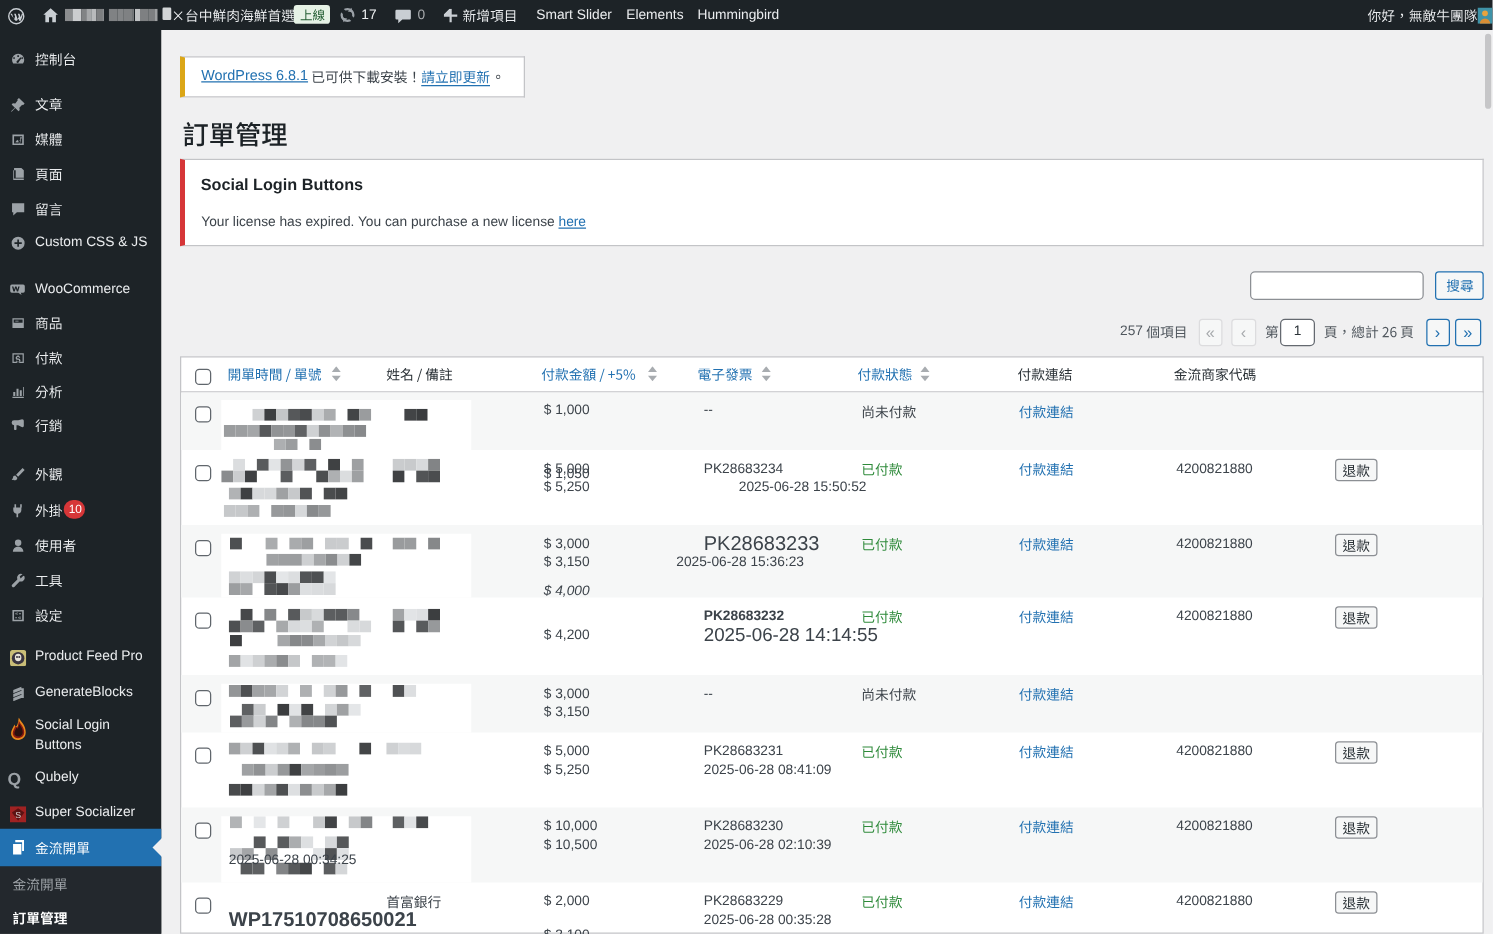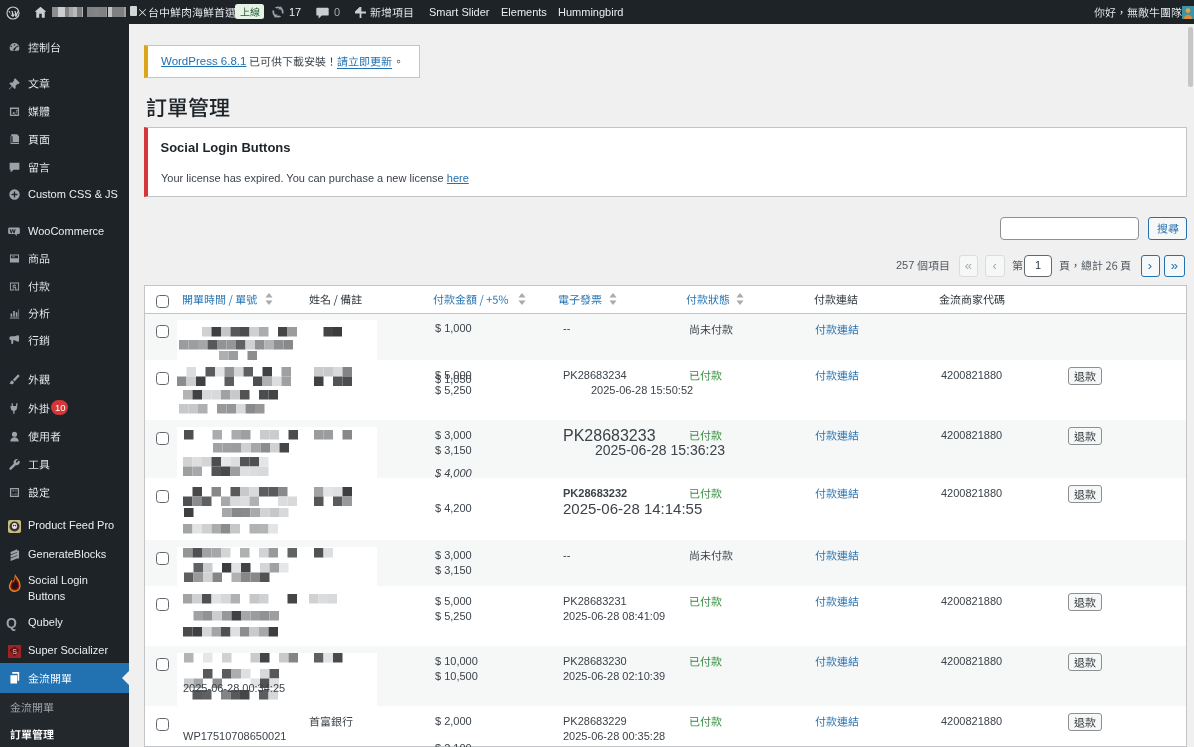--- a/index.html
+++ b/index.html
@@ -554,21 +554,21 @@
     <rect x="76.0" y="9.5" width="9.5" height="9.5" fill="rgb(215,217,219)"></rect>
   </svg>
 <svg style="position:absolute;left:313.5px;top:430px" width="38.0" height="9.5">
     <rect x="0.0" y="0.0" width="9.5" height="9.5" fill="rgb(153,155,157)"></rect>
     <rect x="9.5" y="0.0" width="9.5" height="9.5" fill="rgb(154,156,158)"></rect>
     <rect x="28.5" y="0.0" width="9.5" height="9.5" fill="rgb(134,136,138)"></rect>
   </svg>
 <div style="position:absolute;left:435px;top:427.6px;font-size:11px;font-weight:400;color:#3c434a;line-height:15.8px;white-space:pre;">$ 3,000</div>
 <div style="position:absolute;left:435px;top:442.6px;font-size:11px;font-weight:400;color:#3c434a;line-height:15.8px;white-space:pre;">$ 3,150</div>
 <div style="position:absolute;left:563px;top:427.6px;font-size:16px;font-weight:400;color:#3c434a;line-height:15.8px;white-space:pre;">PK28683233</div>
-<div style="position:absolute;left:595px;top:442.6px;font-size:14px;font-weight:400;color:#3c434a;line-height:15.8px;white-space:pre;">2025-06-28 15:36:23</div>
+<div style="position:absolute;left:541px;top:442.6px;font-size:11px;font-weight:400;color:#3c434a;line-height:15.8px;white-space:pre;">2025-06-28 15:36:23</div>
 <div style="position:absolute;left:688.5px;top:428.0px;"><svg width="33.0" height="15" fill="#2e8a3a">
       <use href="#g58" transform="matrix(0.0110 0 0 -0.0110 0.0 11.7)"></use>
       <use href="#g34" transform="matrix(0.0110 0 0 -0.0110 11.0 11.7)"></use>
       <use href="#g35" transform="matrix(0.0110 0 0 -0.0110 22.0 11.7)"></use>
     </svg></div>
 <div style="position:absolute;left:814.5px;top:428.0px;"><svg width="44.0" height="15" fill="#2271b1">
       <use href="#g34" transform="matrix(0.0110 0 0 -0.0110 0.0 11.7)"></use>
       <use href="#g35" transform="matrix(0.0110 0 0 -0.0110 11.0 11.7)"></use>
       <use href="#g102" transform="matrix(0.0110 0 0 -0.0110 22.0 11.7)"></use>
       <use href="#g103" transform="matrix(0.0110 0 0 -0.0110 33.0 11.7)"></use>
@@ -818,21 +818,21 @@
       <use href="#g103" transform="matrix(0.0110 0 0 -0.0110 33.0 11.7)"></use>
     </svg></div>
 <div style="position:absolute;left:941px;top:653.6px;font-size:11px;font-weight:400;color:#3c434a;line-height:15.8px;white-space:pre;">4200821880</div>
 <div class="abs" style="left:1068px;top:653px;width:34px;height:18px;background:#f6f7f7;border:1px solid #8c8f94;border-radius:3px"></div>
 <div style="position:absolute;left:1074px;top:655.0px;"><svg width="22.0" height="15" fill="#2c3338">
       <use href="#g109" transform="matrix(0.0110 0 0 -0.0110 0.0 11.7)"></use>
       <use href="#g35" transform="matrix(0.0110 0 0 -0.0110 11.0 11.7)"></use>
     </svg></div>
 <div class="abs" style="left:156px;top:717.5px;width:13px;height:13px;background:#fff;border:1.3px solid #60666c;border-radius:3.5px"></div>
 <div style="position:absolute;left:183px;top:681px;font-size:11px;font-weight:400;color:#3c434a;line-height:15.8px;white-space:pre;">2025-06-28 00:34:25</div>
-<div style="position:absolute;left:183px;top:728.6px;font-size:11px;font-weight:400;color:#3c434a;line-height:15.8px;white-space:pre;">WP17510708650021</div>
+<div style="position:absolute;left:183px;top:728.6px;font-size:16px;font-weight:700;color:#3c434a;line-height:15.8px;white-space:pre;">WP17510708650021</div>
 <div style="position:absolute;left:308.5px;top:714.0px;"><svg width="44.0" height="15" fill="#3c434a">
       <use href="#g6" transform="matrix(0.0110 0 0 -0.0110 0.0 11.7)"></use>
       <use href="#g110" transform="matrix(0.0110 0 0 -0.0110 11.0 11.7)"></use>
       <use href="#g111" transform="matrix(0.0110 0 0 -0.0110 22.0 11.7)"></use>
       <use href="#g38" transform="matrix(0.0110 0 0 -0.0110 33.0 11.7)"></use>
     </svg></div>
 <div style="position:absolute;left:435px;top:713.6px;font-size:11px;font-weight:400;color:#3c434a;line-height:15.8px;white-space:pre;">$ 2,000</div>
 <div style="position:absolute;left:435px;top:741px;font-size:11px;font-weight:400;color:#3c434a;line-height:15.8px;white-space:pre;">$ 2,100</div>
 <div style="position:absolute;left:563px;top:713.6px;font-size:11px;font-weight:400;color:#3c434a;line-height:15.8px;white-space:pre;">PK28683229</div>
 <div style="position:absolute;left:563px;top:728.6px;font-size:11px;font-weight:400;color:#3c434a;line-height:15.8px;white-space:pre;">2025-06-28 00:35:28</div>

